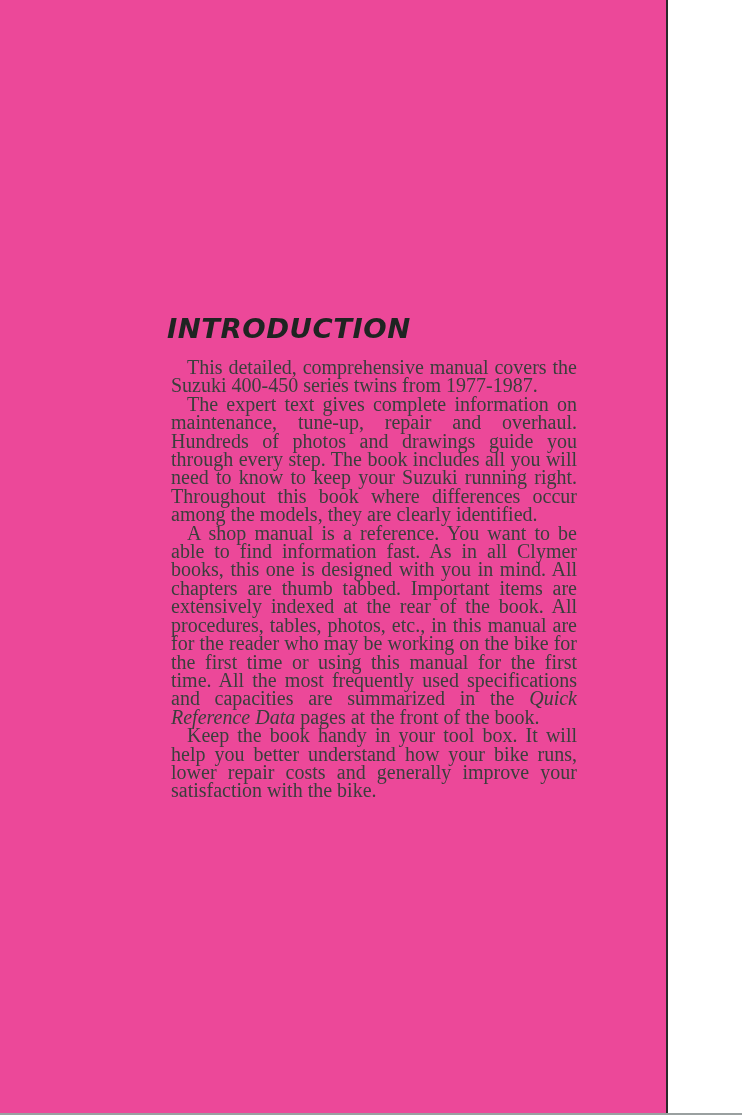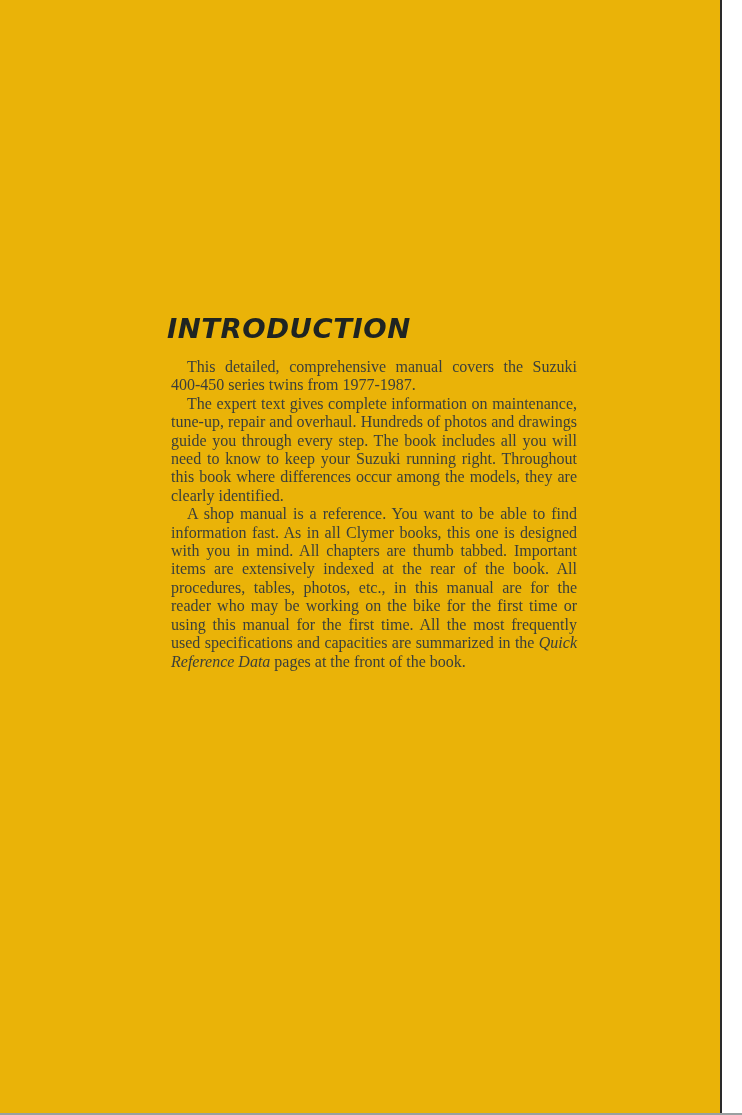--- a/index.html
+++ b/index.html
@@ -10,23 +10,23 @@
       width: 742px;
       height: 1115px;
       background: #ffffff;
       position: relative;
       overflow: hidden;
     }
     .page {
       position: absolute;
       left: 0;
       top: 0;
-      width: 722px;
+      width: 668px;
       height: 1115px;
-      background: #eab308;
+      background: #ec4899;
     }
     .edge-right {
       position: absolute;
       right: 0;
       top: 0;
       width: 2px;
       height: 1115px;
       background: #2a2a2a;
     }
     .edge-bottom {
@@ -50,21 +50,21 @@
       color: #1f2422;
       transform: scaleX(1.02);
       transform-origin: left top;
     }
     .body-text {
       position: absolute;
       left: 171px;
       top: 358px;
       width: 406px;
       font-family: "Liberation Serif", serif;
-      font-size: 16px;
+      font-size: 20px;
       line-height: 18.4px;
       color: #3a3f3c;
       text-align: justify;
     }
     .body-text p {
       margin: 0;
       text-indent: 16px;
     }
     .body-text em {
     }
@@ -72,17 +72,18 @@
 </head>
 <body>
 
 <div class="page">
   <h1 class="title">INTRODUCTION</h1>
 
   <div class="body-text">
     <p>This detailed, comprehensive manual covers the Suzuki 400-450 series twins from 1977-1987.</p>
     <p>The expert text gives complete information on maintenance, tune-up, repair and overhaul. Hundreds of photos and drawings guide you through every step. The book includes all you will need to know to keep your Suzuki running right. Throughout this book where differences occur among the models, they are clearly identified.</p>
     <p><span>A shop manual is a reference. You want to be able to find information fast. As in all Clymer books, this one is designed with you in mind. All chapters are thumb tabbed. Important items are extensively indexed at the rear of the book. All procedures, tables, photos, etc., in this manual are for the reader who may be working on the bike for the first time or using this manual for the first time. All the most frequently used specifications and capacities are summarized in the </span><em>Quick Reference Data</em><span> pages at the front of the book.</span></p>
+    <p>Keep the book handy in your tool box. It will help you better understand how your bike runs, lower repair costs and generally improve your satisfaction with the bike.</p>
   </div>
 
   <div class="edge-right"></div>
   <div class="edge-bottom"></div>
 </div>
 
 </body></html>

